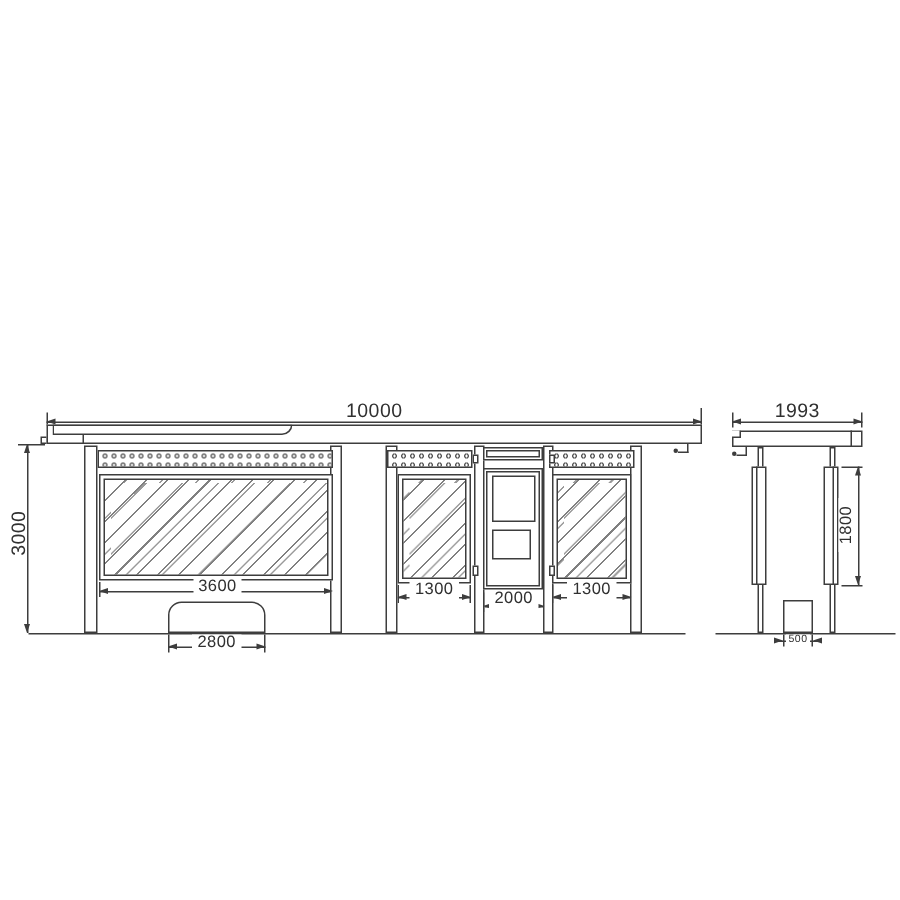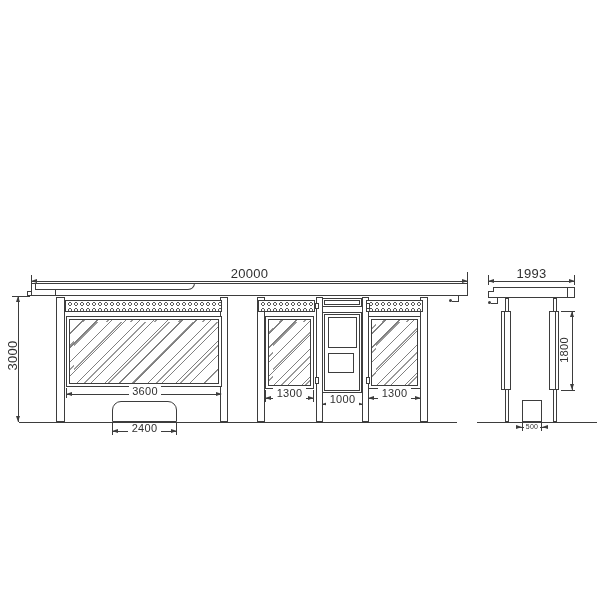--- a/index.html
+++ b/index.html
@@ -87,21 +87,21 @@
     <div class="bx glass" style="left:328px;top:353px;width:26px;height:20px;z-index:11;"></div>
 
     <div class="bx" style="left:112px;top:401px;width:65px;height:21px;border-radius:9px 9px 0 0;z-index:4;"></div>
 
     <div class="dim">
       <div class="ln" style="left:31px;top:281px;width:437px;height:1px;"></div>
       <div class="ln" style="left:31px;top:275px;width:1px;height:9px;"></div>
       <div class="ln" style="left:467px;top:272px;width:1px;height:12px;"></div>
       <div class="ar l" style="left:31px;top:279px;"></div>
       <div class="ar r" style="left:462px;top:279px;"></div>
-      <span class="dlab" style="left:31px;top:267px;width:437px;font-size:13px;">20000</span>
+      <span class="dlab" style="left:31px;top:267px;width:437px;font-size:13px;">10000</span>
     </div>
 
     <div class="dim">
       <div class="ln" style="left:18px;top:296px;width:1px;height:126px;"></div>
       <div class="ln" style="left:12px;top:296px;width:18px;height:1px;"></div>
       <div class="ar u" style="left:16px;top:296px;"></div>
       <div class="ar d" style="left:16px;top:416px;"></div>
       <span class="dlab rot" style="left:-6px;top:349px;width:36px;height:13px;font-size:13px;">3000</span>
     </div>
 
@@ -113,39 +113,39 @@
       <div class="ar r" style="left:216px;top:392px;"></div>
       <span class="dlab bgw" style="left:129px;top:386px;width:32px;font-size:11px;">3600</span>
     </div>
 
     <div class="dim">
       <div class="ln" style="left:112px;top:431px;width:65px;height:1px;"></div>
       <div class="ln" style="left:112px;top:423px;width:1px;height:12px;"></div>
       <div class="ln" style="left:176px;top:423px;width:1px;height:12px;"></div>
       <div class="ar l" style="left:112px;top:429px;"></div>
       <div class="ar r" style="left:171px;top:429px;"></div>
-      <span class="dlab bgw" style="left:128px;top:423px;width:33px;font-size:11px;">2400</span>
+      <span class="dlab bgw" style="left:128px;top:423px;width:33px;font-size:11px;">2800</span>
     </div>
 
     <div class="dim">
       <div class="ln" style="left:265px;top:398px;width:49px;height:1px;"></div>
       <div class="ln" style="left:265px;top:390px;width:1px;height:12px;"></div>
       <div class="ln" style="left:313px;top:390px;width:1px;height:12px;"></div>
       <div class="ar l" style="left:265px;top:396px;"></div>
       <div class="ar r" style="left:308px;top:396px;"></div>
       <span class="dlab bgw" style="left:273px;top:388px;width:33px;font-size:11px;">1300</span>
     </div>
 
     <div class="dim">
       <div class="ln" style="left:322px;top:404px;width:41px;height:1px;"></div>
       <div class="ln" style="left:322px;top:395px;width:1px;height:13px;"></div>
       <div class="ln" style="left:362px;top:395px;width:1px;height:13px;"></div>
       <div class="ar l" style="left:322px;top:402px;"></div>
       <div class="ar r" style="left:357px;top:402px;"></div>
-      <span class="dlab bgw" style="left:326px;top:394px;width:33px;font-size:11px;">1000</span>
+      <span class="dlab bgw" style="left:326px;top:394px;width:33px;font-size:11px;">2000</span>
     </div>
 
     <div class="dim">
       <div class="ln" style="left:368px;top:398px;width:53px;height:1px;"></div>
       <div class="ln" style="left:368px;top:390px;width:1px;height:12px;"></div>
       <div class="ln" style="left:420px;top:390px;width:1px;height:12px;"></div>
       <div class="ar l" style="left:368px;top:396px;"></div>
       <div class="ar r" style="left:415px;top:396px;"></div>
       <span class="dlab bgw" style="left:378px;top:388px;width:33px;font-size:11px;">1300</span>
     </div>

